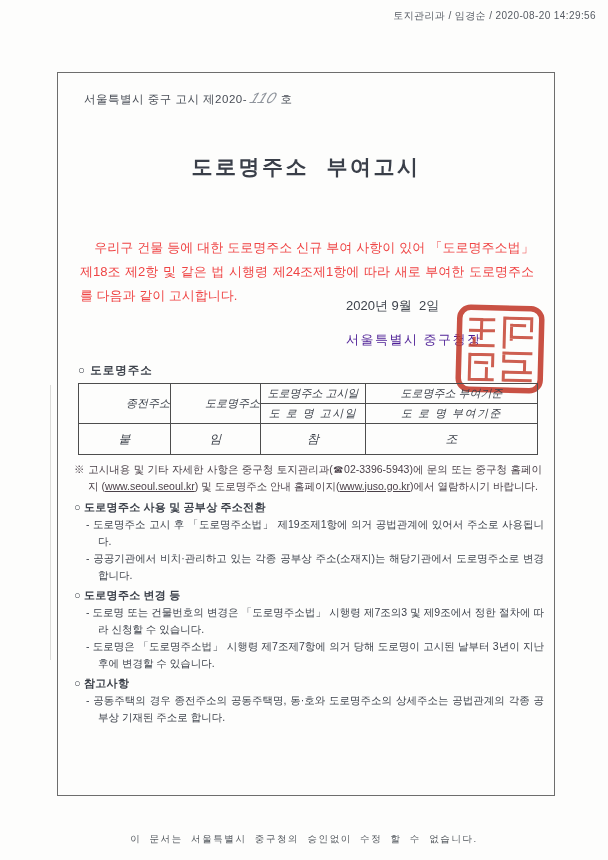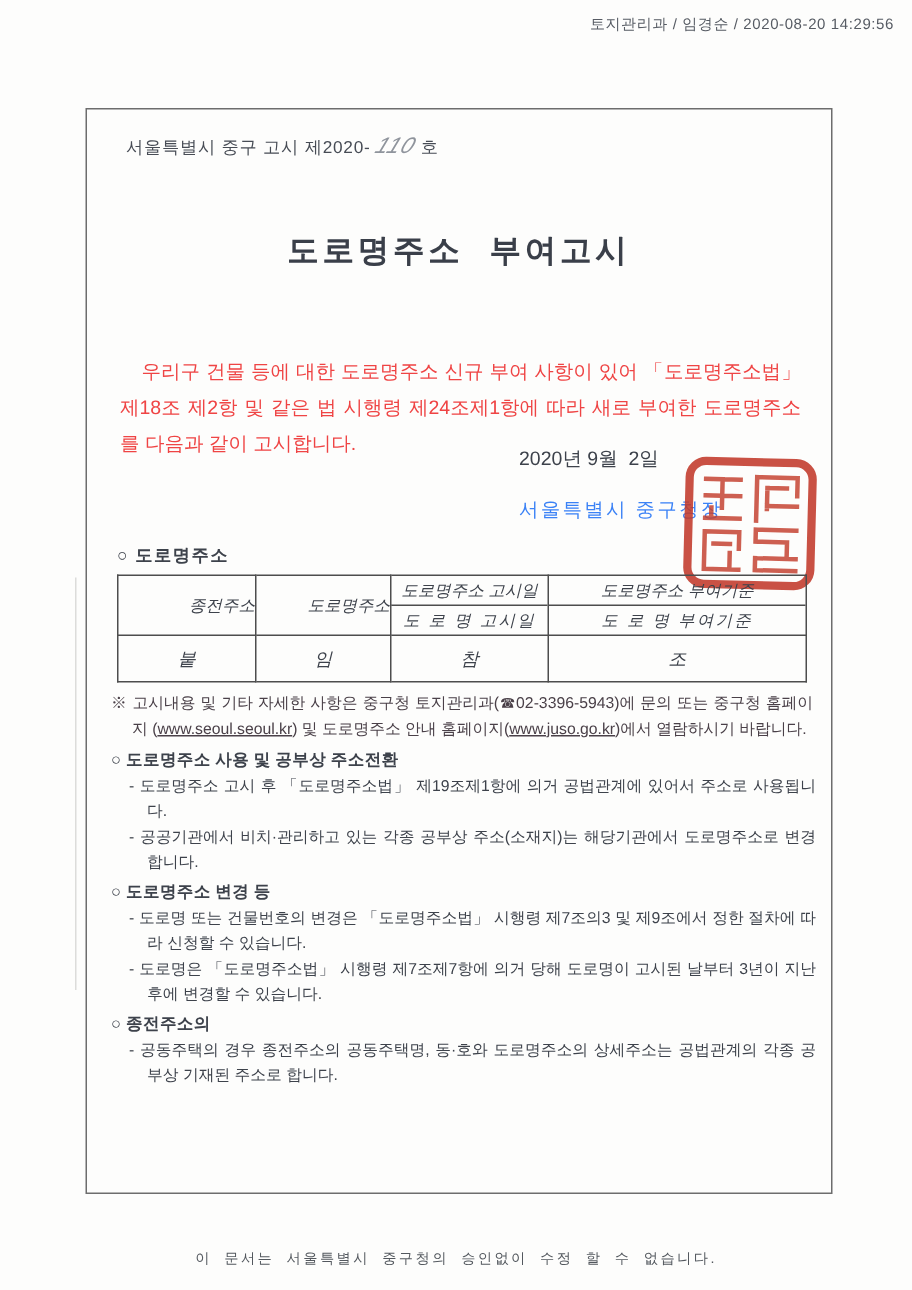--- a/index.html
+++ b/index.html
@@ -49,21 +49,21 @@
     text-align:justify;text-indent:1.1em;
     color:#ef4444;
     margin-top:17px;
   }
   .date-line{
     position:absolute;top:224px;left:288px;
     font-size:13px;white-space:pre;color:#3d424b;
   }
   .signer-line{
     position:absolute;top:258px;left:288px;
-    font-size:13px;letter-spacing:1.5px;color:#3b82f6;
+    font-size:13px;letter-spacing:1.5px;color:#4c1d95;
   }
   .seal{
     position:absolute;top:230px;left:396px;width:92px;height:92px;
     opacity:0.88;
     transform:rotate(1.5deg);
   }
   .addr-label{
     position:absolute;top:290px;left:20px;
     font-size:11.5px;font-weight:600;letter-spacing:1px;color:#3d424b;
   }
@@ -194,20 +194,20 @@
       <div class="section-heading">○ 도로명주소 사용 및 공부상 주소전환</div>
       <div class="section-item">- 도로명주소 고시 후 「도로명주소법」 제19조제1항에 의거 공법관계에 있어서 주소로 사용됩니다.</div>
       <div class="section-item">- 공공기관에서 비치·관리하고 있는 각종 공부상 주소(소재지)는 해당기관에서 도로명주소로 변경합니다.</div>
     </div>
     <div class="section">
       <div class="section-heading">○ 도로명주소 변경 등</div>
       <div class="section-item">- 도로명 또는 건물번호의 변경은 「도로명주소법」 시행령 제7조의3 및 제9조에서 정한 절차에 따라 신청할 수 있습니다.</div>
       <div class="section-item">- 도로명은 「도로명주소법」 시행령 제7조제7항에 의거 당해 도로명이 고시된 날부터 3년이 지난 후에 변경할 수 있습니다.</div>
     </div>
     <div class="section">
-      <div class="section-heading">○ 종전주소의</div>
+      <div class="section-heading">○ 참고사항</div>
       <div class="section-item">- 공동주택의 경우 종전주소의 공동주택명, 동·호와 도로명주소의 상세주소는 공법관계의 각종 공부상 기재된 주소로 합니다.</div>
     </div>
   </div>
 
 </div>
 
 <div class="page-footer">이 문서는 서울특별시 중구청의 승인없이 수정 할 수 없습니다.</div>
 
 </body></html>

